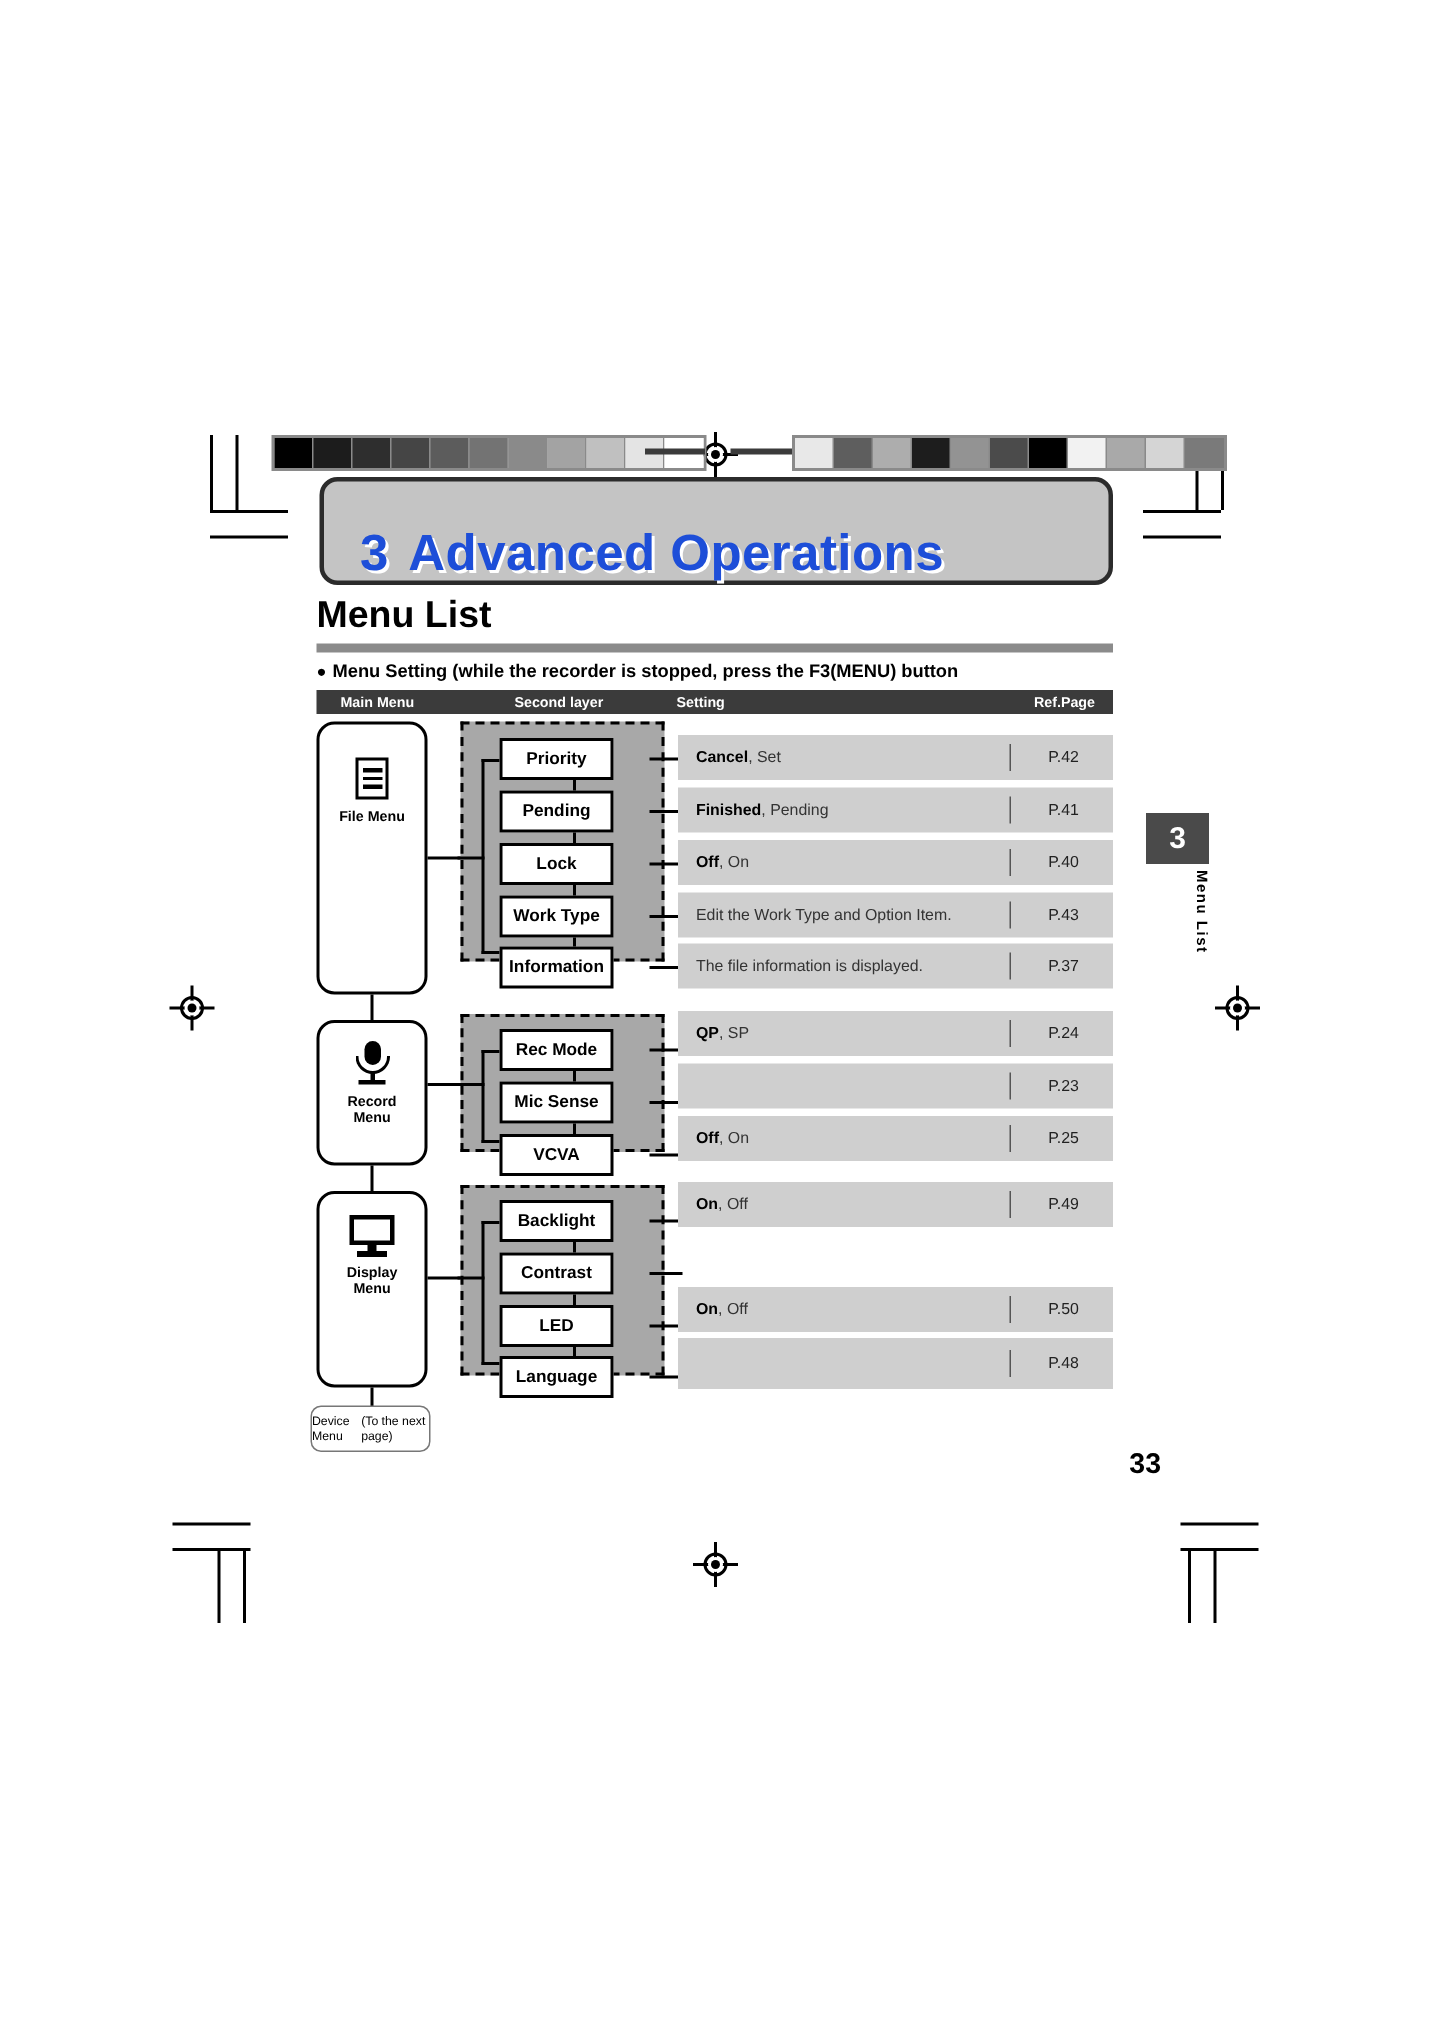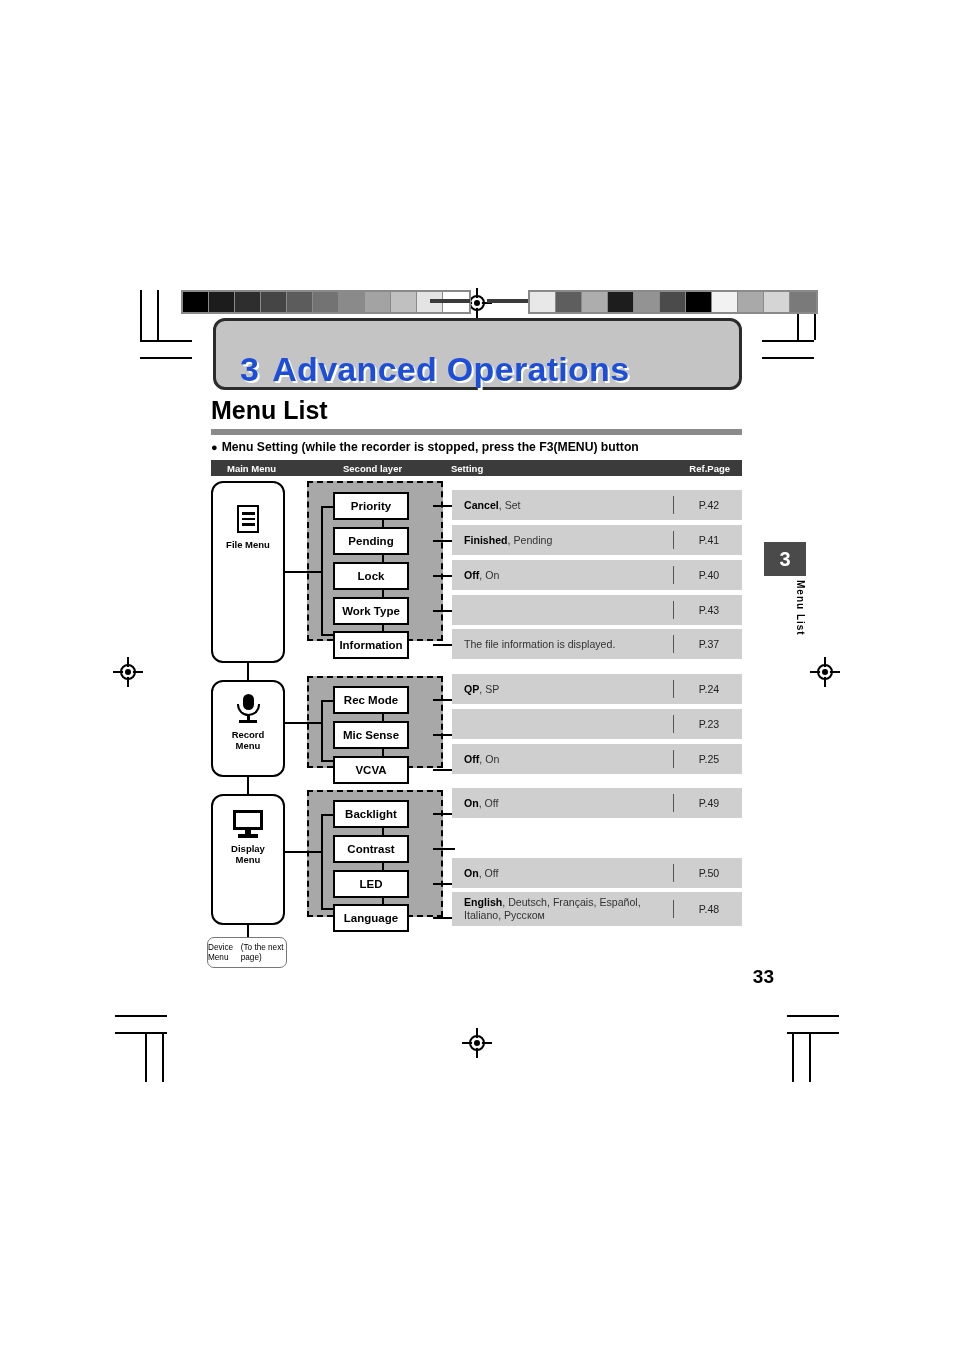--- a/index.html
+++ b/index.html
@@ -378,20 +378,23 @@
       <div class="ref">P.41</div>
     </div>
     <div class="setrow" style="top:82px;">
       <div class="txt">
           <span><b>Off</b><span>, On</span></span>
         </div>
       <div class="div"></div>
       <div class="ref">P.40</div>
     </div>
     <div class="setrow" style="top:117px;">
+      <div class="txt">
+          <span><b></b><span>Edit the Work Type and Option Item.</span></span>
+        </div>
       <div class="div"></div>
       <div class="ref">P.43</div>
     </div>
     <div class="setrow" style="top:151px;">
       <div class="txt">
           <span><b></b><span>The file information is displayed.</span></span>
         </div>
       <div class="div"></div>
       <div class="ref">P.37</div>
     </div>
@@ -493,23 +496,20 @@
       <div class="ref">P.49</div>
     </div>
     <div class="setrow" style="top:380px;">
       <div class="txt">
           <span><b>On</b><span>, Off</span></span>
         </div>
       <div class="div"></div>
       <div class="ref">P.50</div>
     </div>
     <div class="setrow" style="top:414px; height:34px;">
-      <div class="txt">
-          <span><b>English</b><span>, Deutsch, Français, Español, Italiano, Русском</span></span>
-        </div>
       <div class="div" style="top:8px;"></div>
       <div class="ref">P.48</div>
     </div>
 
     <div class="ln ln-v" style="left:36px; top:447px; height:13px;"></div>
     <div class="devbox" style="left:-4px; top:459px;">
       <div>Device Menu</div>
       <div>(To the next page)</div>
     </div>
   </div>

